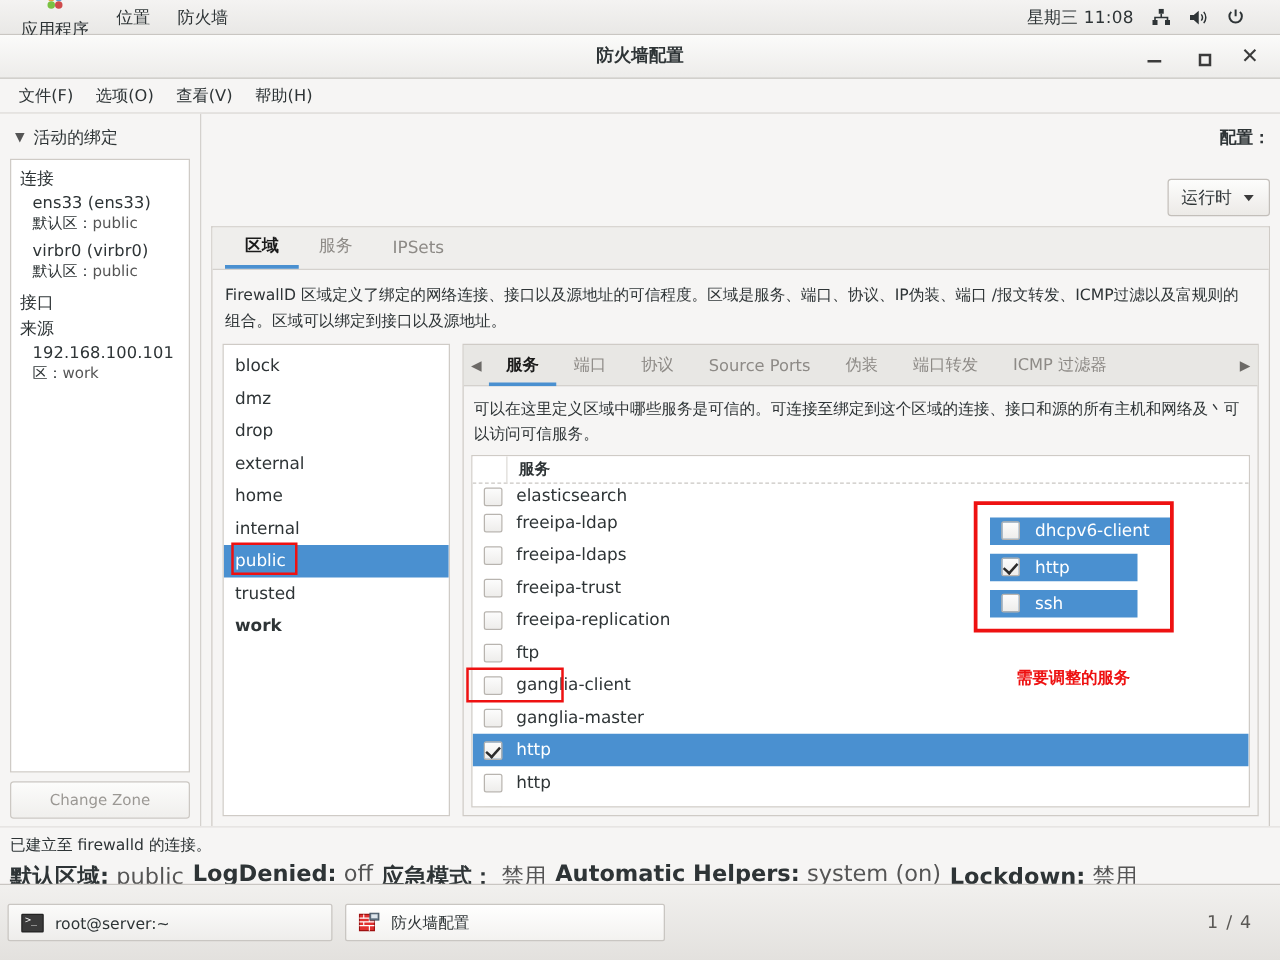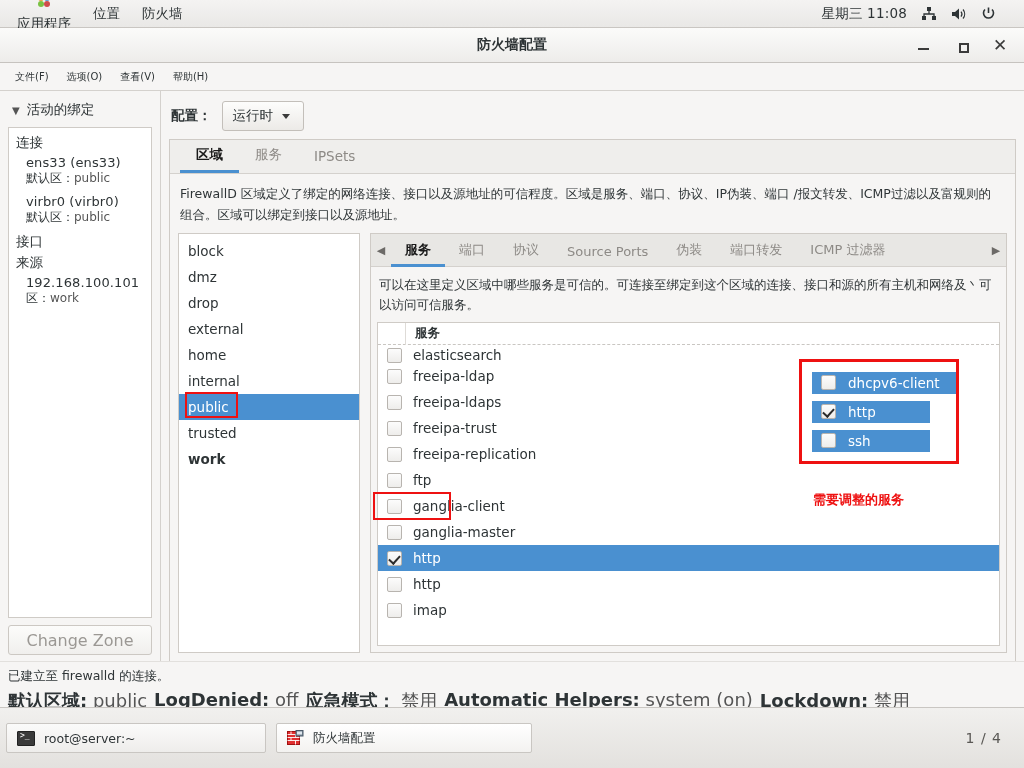--- a/index.html
+++ b/index.html
@@ -52,21 +52,21 @@
   }
   .win-btn { width: 16px; height: 16px; position: relative; cursor: pointer; color: #3b3b3b; }
   .wb-min::after { content:""; position:absolute; left:2px; bottom:3px; width:11px; height:2px; background:#3b3b3b; }
   .wb-max::after { content:""; position:absolute; left:5px; top:6px; width:6px; height:6px; border:2px solid #3b3b3b; }
   .wb-close { font-size: 17px; line-height: 16px; text-align: center; }
 
   .menubar {
     height: 28px; background: #f6f5f4; border-bottom: 1px solid #d4d1cd;
     display: flex; align-items: center; padding-left: 6px;
   }
-  .menu-item { padding: 4px 9px; font-size: 10px; color: #2e3436; cursor: default; }
+  .menu-item { padding: 4px 9px; font-size: 13px; color: #2e3436; cursor: default; }
 
   .body-area { flex: 1; display: flex; background: #f6f5f4; min-height: 0; }
 
   
   .sidebar {
     width: 161px; display: flex; flex-direction: column;
     padding: 8px 8px 6px 8px; background: #f6f5f4;
     border-right: 1px solid #d4d1cd;
   }
   .side-header {
@@ -82,27 +82,27 @@
   }
   .bind-group { font-size: 13.5px; color: #2e3436; margin: 0 0 3px 0; }
   .bind-entry { margin: 0 0 7px 10px; }
   .bind-name { font-size: 13px; color: #2e3436; letter-spacing: .1px; }
   .bind-sub { font-size: 12px; color: #2e3436; }
   .bind-sub .lbl { color:#2e3436; }
   .bind-sub .val { color:#555; }
   .change-zone {
     margin-top: 7px; height: 30px; border: 1px solid #ccc8c3; border-radius: 3px;
     background: linear-gradient(#fcfcfb, #f0efed); color: #9b9894;
-    font-size: 16px; display: flex; align-items: center; justify-content: center;
+    font-size: 12px; display: flex; align-items: center; justify-content: center;
     cursor: default;
   }
 
   
   .main { flex: 1; display: flex; flex-direction: column; padding: 8px 8px 0 8px; min-width: 0; }
-  .config-row { display: flex; align-items: center; gap: 10px; padding: 2px 0 8px 2px; }
+  .config-row { display: flex; align-items: flex-end; gap: 24px; padding: 2px 0 8px 2px; flex-direction: column; }
   .config-label { font-weight: bold; font-size: 13.5px; color: #2e3436; }
   .combo {
     min-width: 82px; height: 30px; border: 1px solid #c3bfba; border-radius: 3px;
     background: linear-gradient(#fdfdfc, #eceae7);
     display: flex; align-items: center; gap: 9px; padding: 0 10px;
     font-size: 13.5px; color: #2e3436; cursor: pointer;
   }
   .caret { width:0;height:0;border-left:4.5px solid transparent;border-right:4.5px solid transparent;border-top:5px solid #3b3b3b; }
 
   .panel {
@@ -411,21 +411,21 @@
                   </div>
                   <div class="srow">
                     <span class="cb"></span>
                     <span>imap</span>
                   </div>
                 </div>
 
                 <div class="anno-box" style="left:2px; top:258px; width:78px; height:28px;"></div>
               </div>
 
-              <div class="callout" style="left:428px; top:125px; width:160px; height:105px;text-align:right;">
+              <div class="callout" style="left:408px; top:125px; width:160px; height:105px;text-align:right;">
                 <div class="co-row">
                   <span class="cb"></span>
                   <span>dhcpv6-client</span>
                 </div>
                 <div class="co-row" style="width:118px;">
                   <span class="cb checked"></span>
                   <span>http</span>
                 </div>
                 <div class="co-row" style="width:118px;">
                   <span class="cb"></span>

